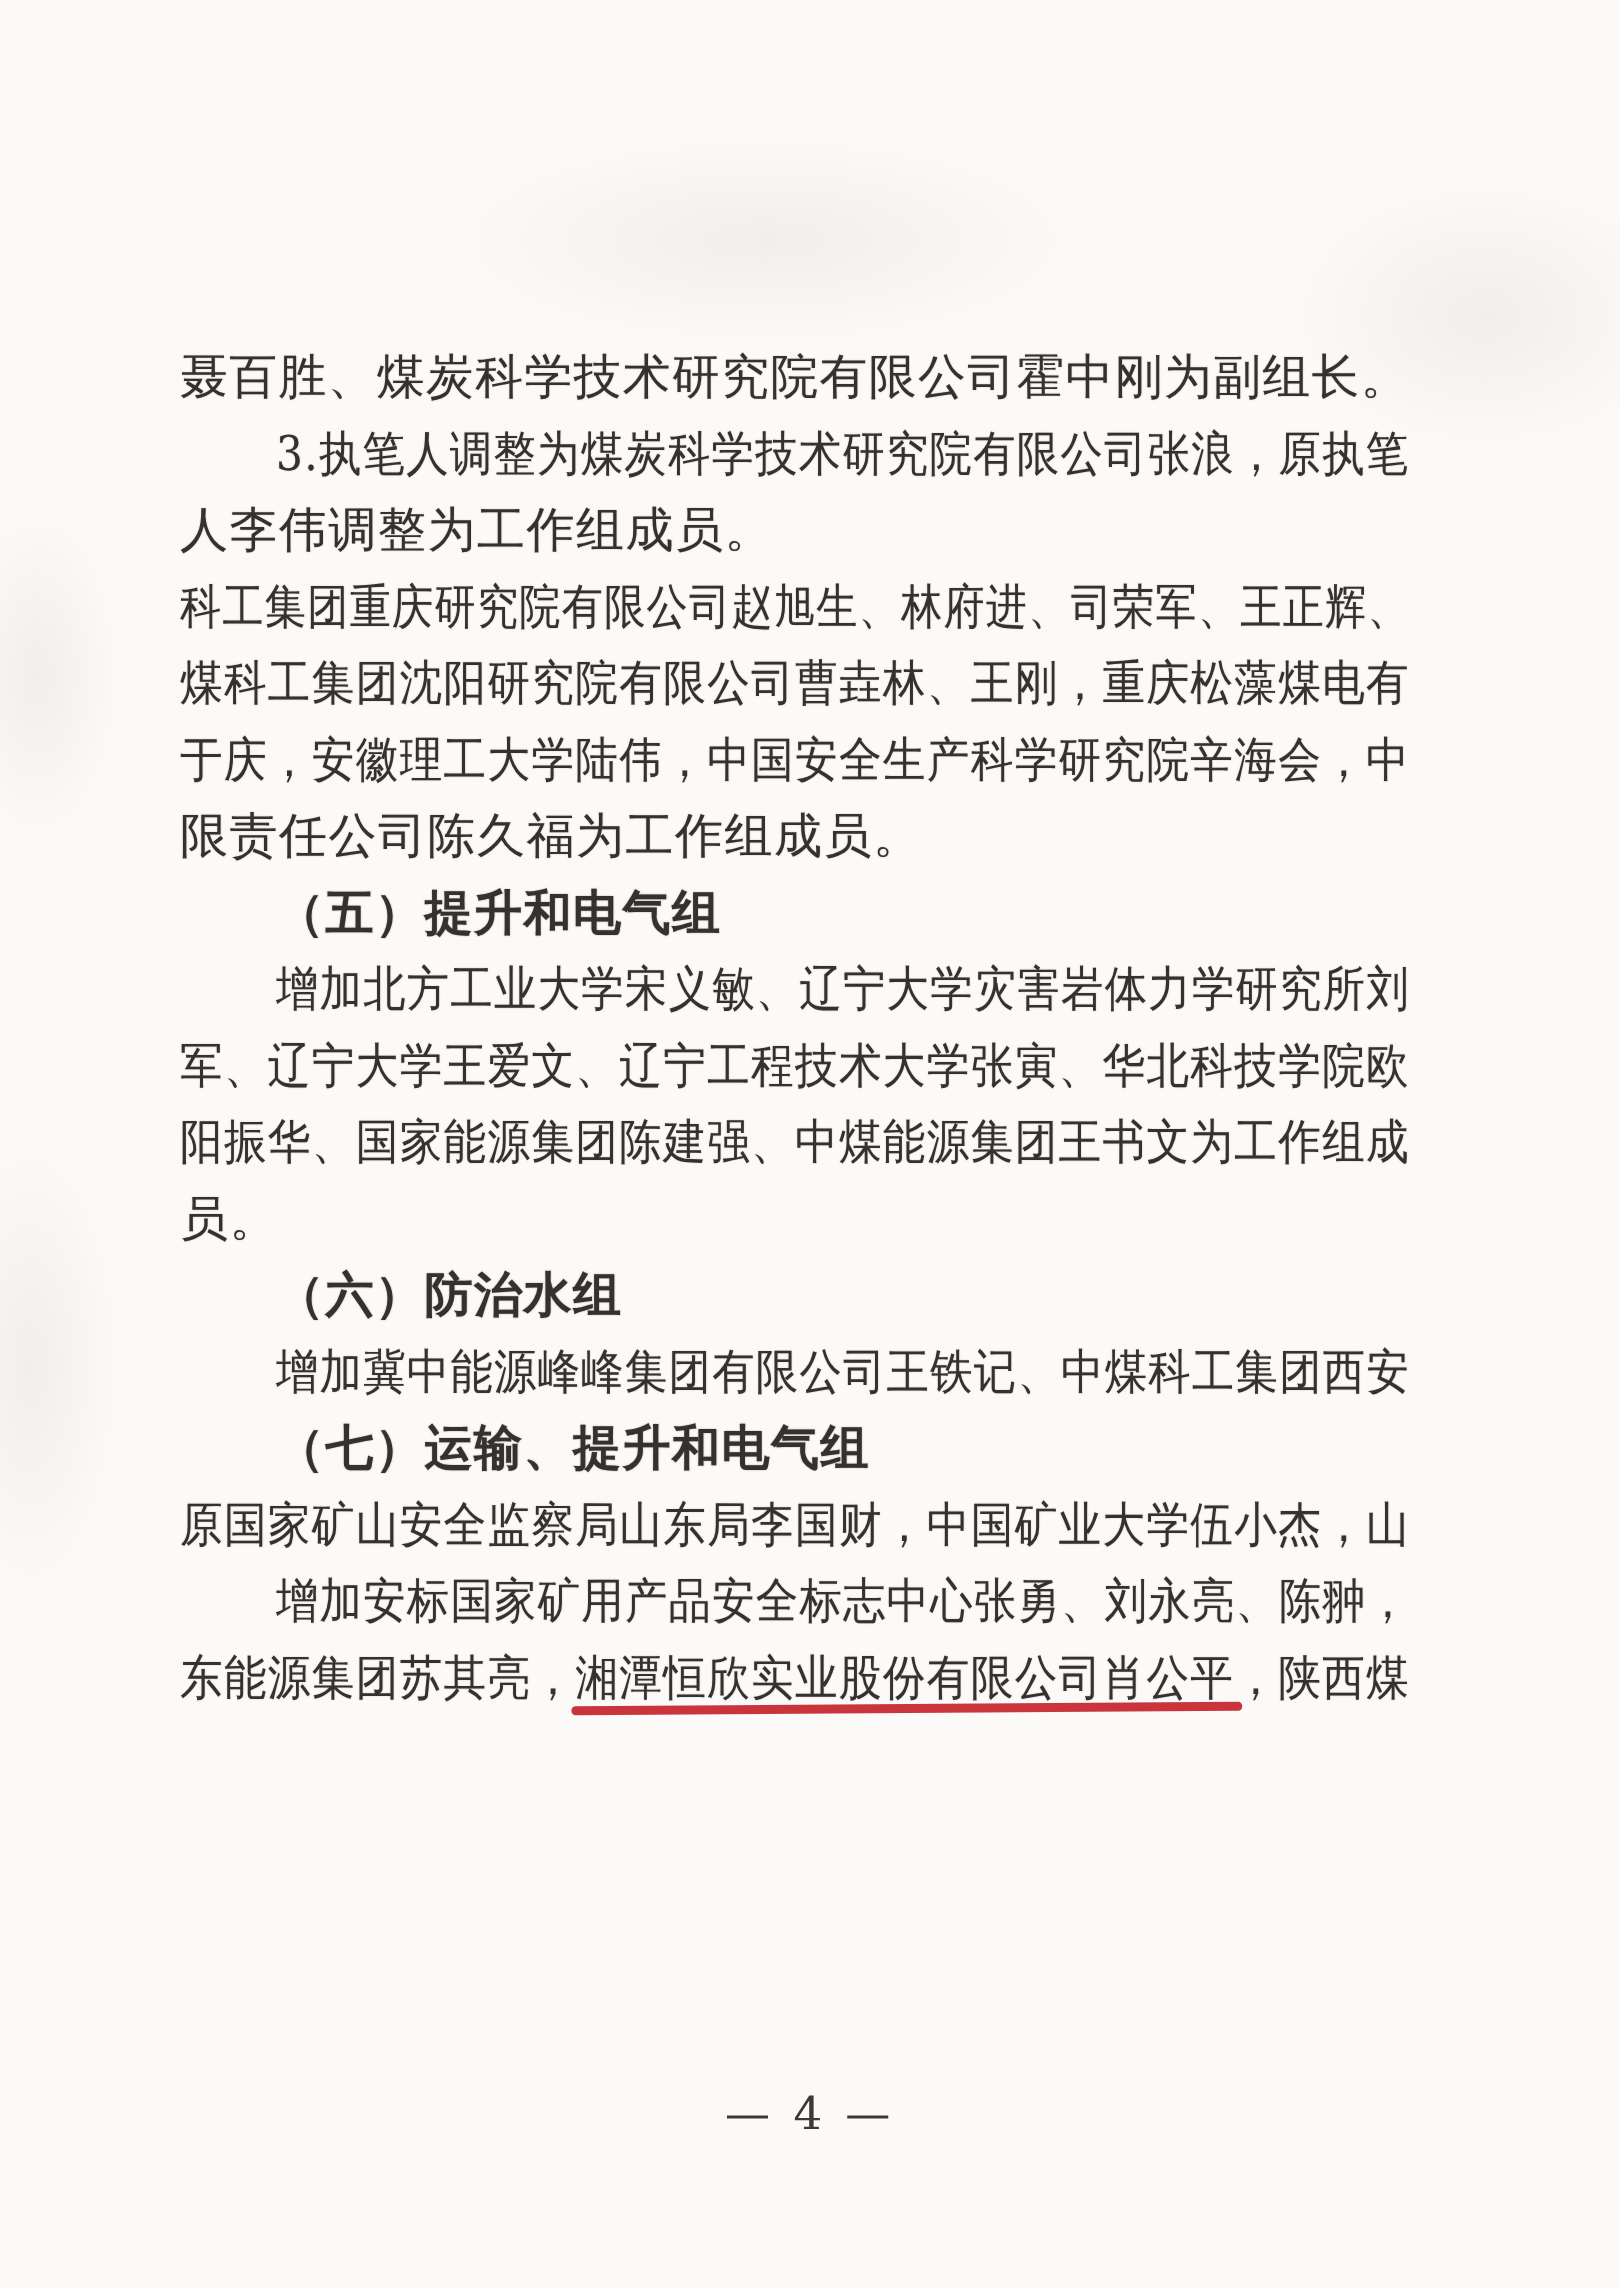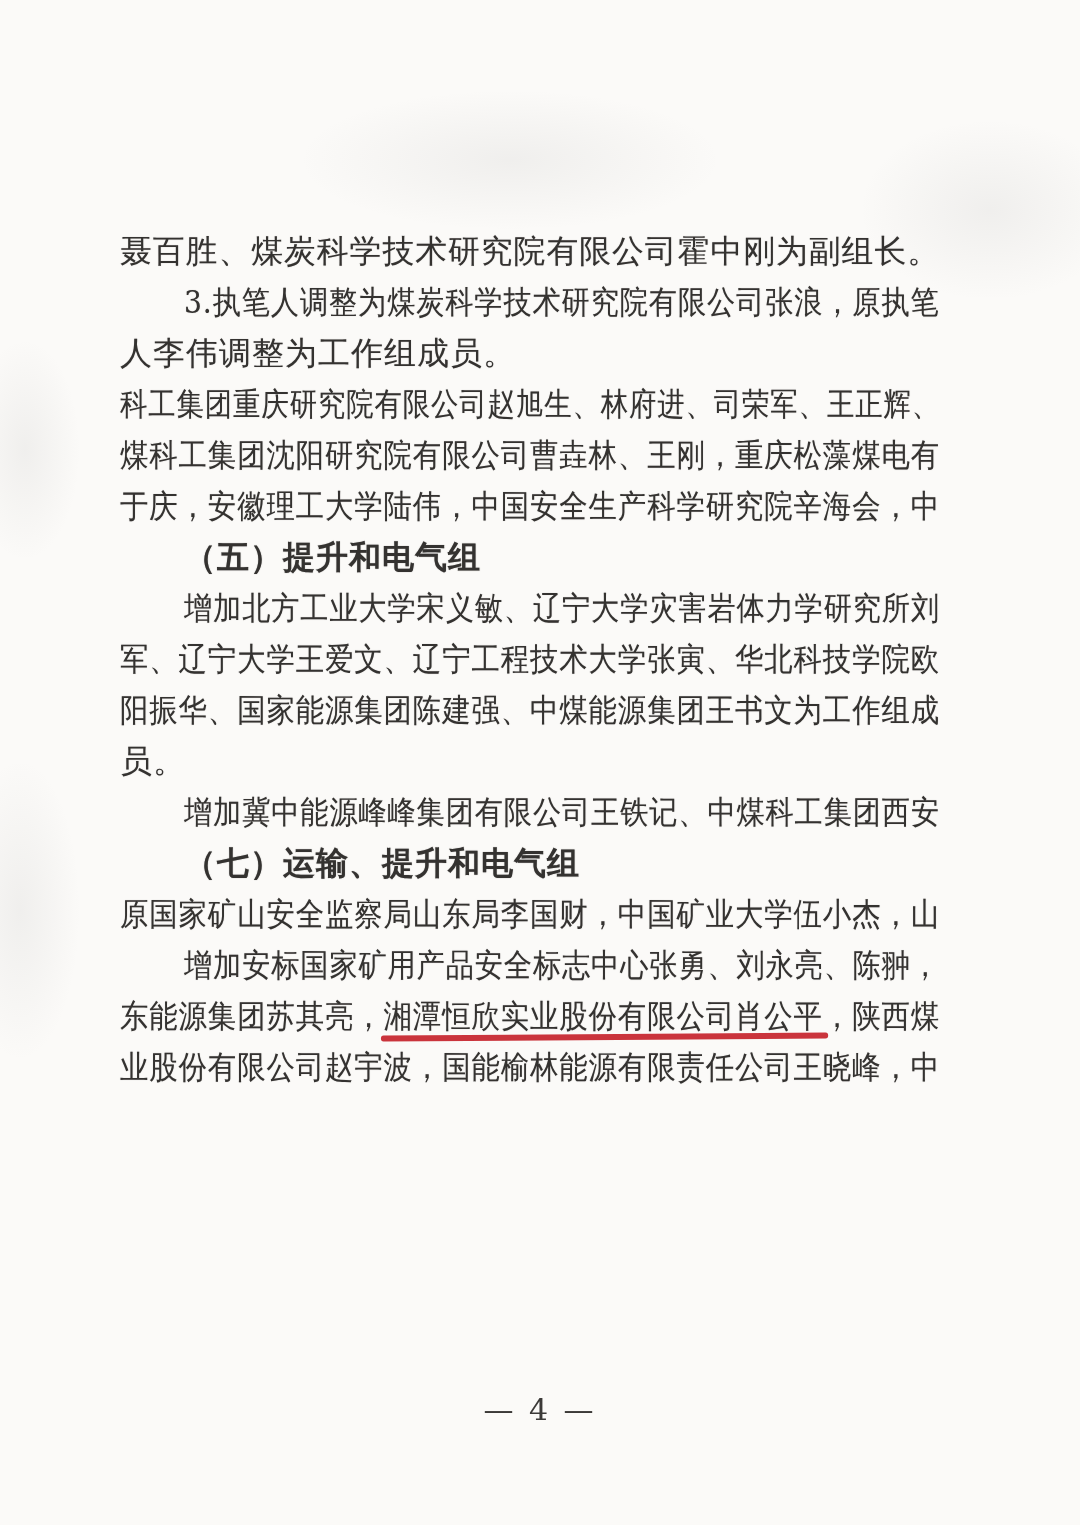--- a/index.html
+++ b/index.html
@@ -51,28 +51,29 @@
   <div class="smudge" style="left:860px;top:120px;width:260px;height:180px;"></div>
   <div class="smudge" style="left:300px;top:90px;width:420px;height:140px;"></div>
 
   <div class="content">
     <div class="line"><span class="txt" style="transform: scaleX(0.993939);">聂百胜、煤炭科学技术研究院有限公司霍中刚为副组长。</span></div>
     <div class="line indent full"><span class="txt" style="transform: scaleX(0.881119);">3.执笔人调整为煤炭科学技术研究院有限公司张浪，原执笔</span></div>
     <div class="line"><span class="txt">人李伟调整为工作组成员。</span></div>
     <div class="line full"><span class="txt" style="transform: scaleX(0.856844);">科工集团重庆研究院有限公司赵旭生、林府进、司荣军、王正辉、</span></div>
     <div class="line full"><span class="txt" style="transform: scaleX(0.887446);">煤科工集团沈阳研究院有限公司曹垚林、王刚，重庆松藻煤电有</span></div>
     <div class="line full"><span class="txt" style="transform: scaleX(0.887446);">于庆，安徽理工大学陆伟，中国安全生产科学研究院辛海会，中</span></div>
+    <div class="line"><span class="txt">限责任公司陈久福为工作组成员。</span></div>
     <div class="line indent bold"><span class="txt">（五）提升和电气组</span></div>
     <div class="line indent full"><span class="txt" style="transform: scaleX(0.881119);">增加北方工业大学宋义敏、辽宁大学灾害岩体力学研究所刘</span></div>
     <div class="line full"><span class="txt" style="transform: scaleX(0.887446);">军、辽宁大学王爱文、辽宁工程技术大学张寅、华北科技学院欧</span></div>
     <div class="line full"><span class="txt" style="transform: scaleX(0.887446);">阳振华、国家能源集团陈建强、中煤能源集团王书文为工作组成</span></div>
     <div class="line"><span class="txt">员。</span></div>
+    <div class="line indent bold"><span class="txt">（六）防治水组</span></div>
     <div class="line indent full"><span class="txt" style="transform: scaleX(0.881119);">增加冀中能源峰峰集团有限公司王铁记、中煤科工集团西安</span></div>
     <div class="line indent bold"><span class="txt">（七）运输、提升和电气组</span></div>
     <div class="line full"><span class="txt" style="transform: scaleX(0.887446);">原国家矿山安全监察局山东局李国财，中国矿业大学伍小杰，山</span></div>
     <div class="line indent full"><span class="txt" style="transform: scaleX(0.881119);">增加安标国家矿用产品安全标志中心张勇、刘永亮、陈翀，</span></div>
     <div class="line full"><span class="txt" style="transform: scaleX(0.887446);"><span>东能源集团苏其亮，</span><span class="hl">湘潭恒欣实业股份有限公司肖公平</span><span>，陕西煤</span></span></div>
-    <div class="line full"><span class="txt" style="transform: scaleX(0.887446);">业股份有限公司赵宇波，国能榆林能源有限责任公司王晓峰，中</span></div>
   </div>
 
   <div class="footer">— 4 —</div>
 
 </div>
 
 </body></html>

